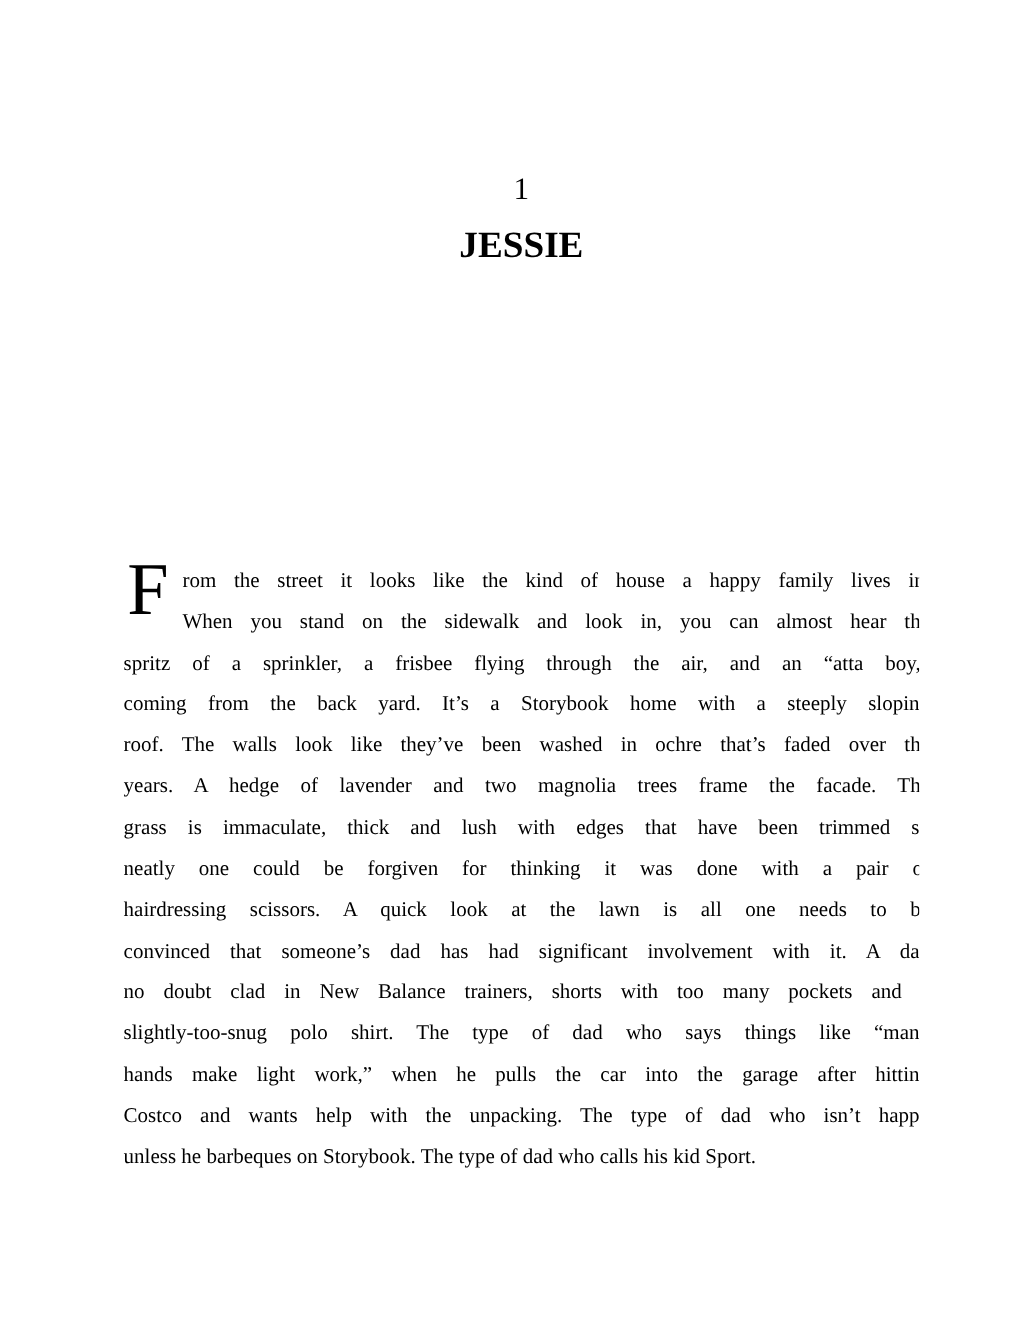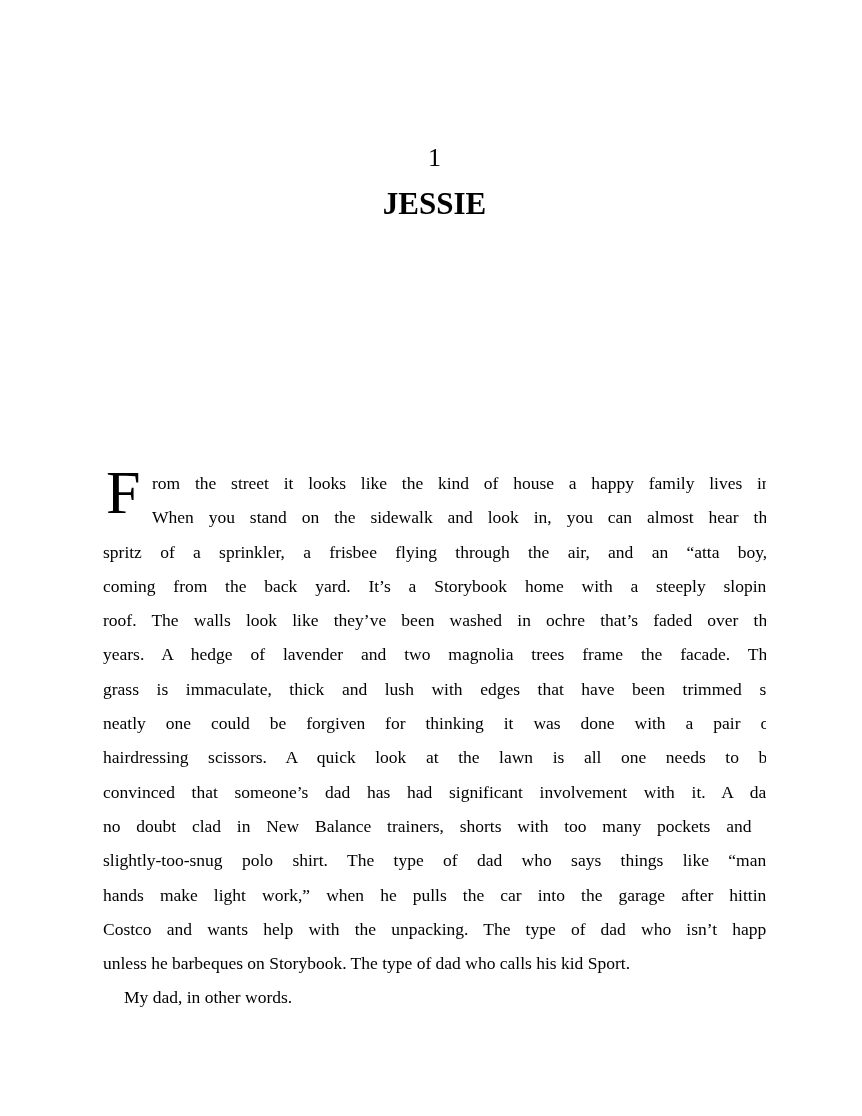--- a/index.html
+++ b/index.html
@@ -86,18 +86,17 @@
       <div class="line">grass is immaculate, thick and lush with edges that have been trimmed so</div>
       <div class="line">neatly one could be forgiven for thinking it was done with a pair of</div>
       <div class="line">hairdressing scissors. A quick look at the lawn is all one needs to be</div>
       <div class="line">convinced that someone’s dad has had significant involvement with it. A dad</div>
       <div class="line">no doubt clad in New Balance trainers, shorts with too many pockets and a</div>
       <div class="line">slightly-too-snug polo shirt. The type of dad who says things like “many</div>
       <div class="line">hands make light work,” when he pulls the car into the garage after hitting</div>
       <div class="line">Costco and wants help with the unpacking. The type of dad who isn’t happy</div>
       <div class="line endpara">unless he barbeques on Storybook. The type of dad who calls his kid Sport.</div>
 
-      <div class="line endpara indent">My dad, in other words.</div>
 
     </div>
   </div>
 
 </div>
 
 </body></html>

